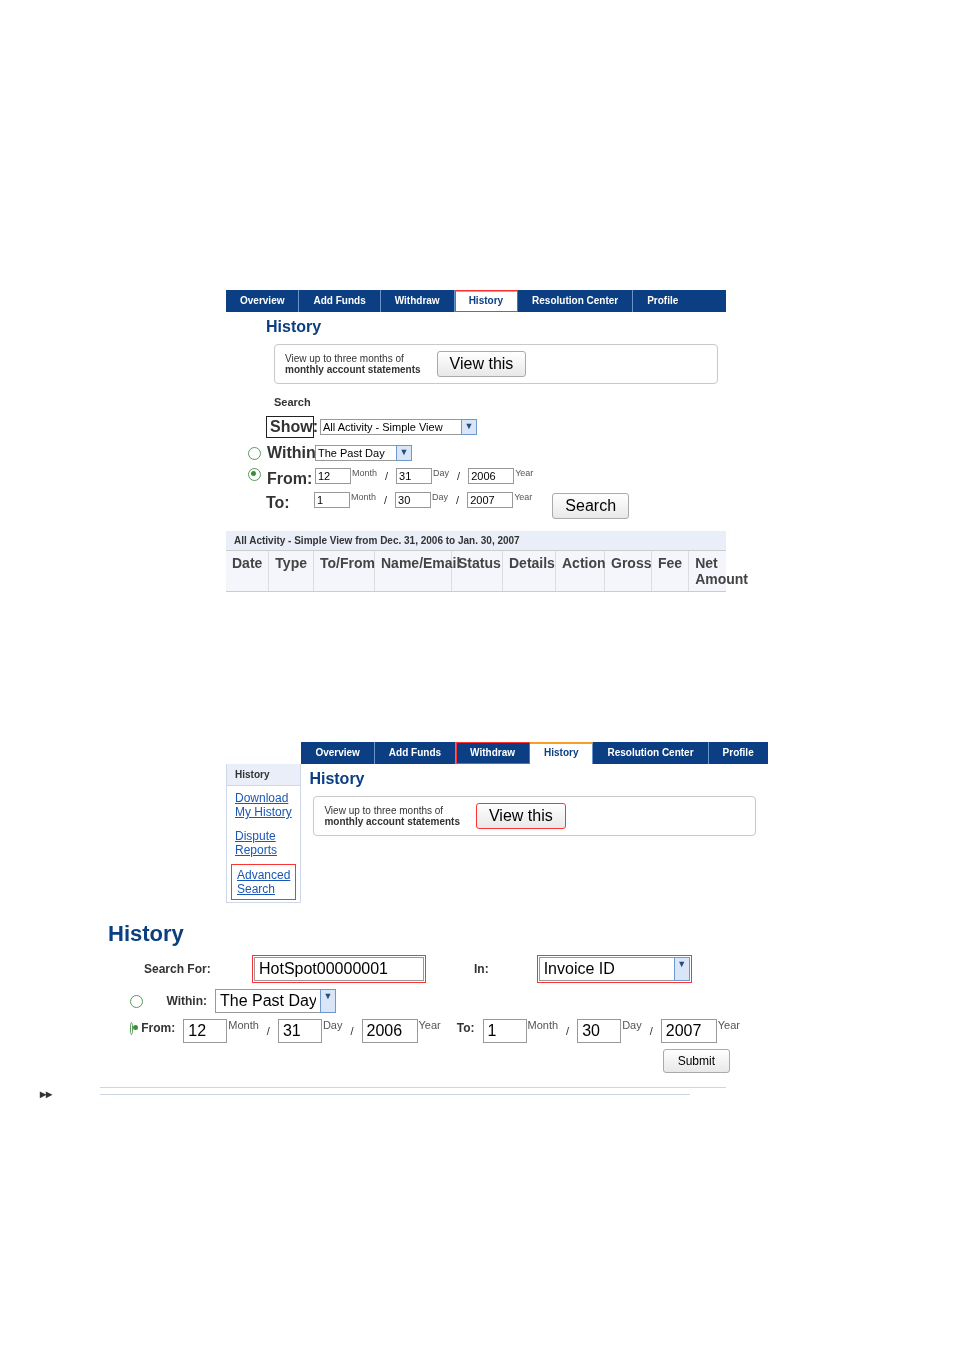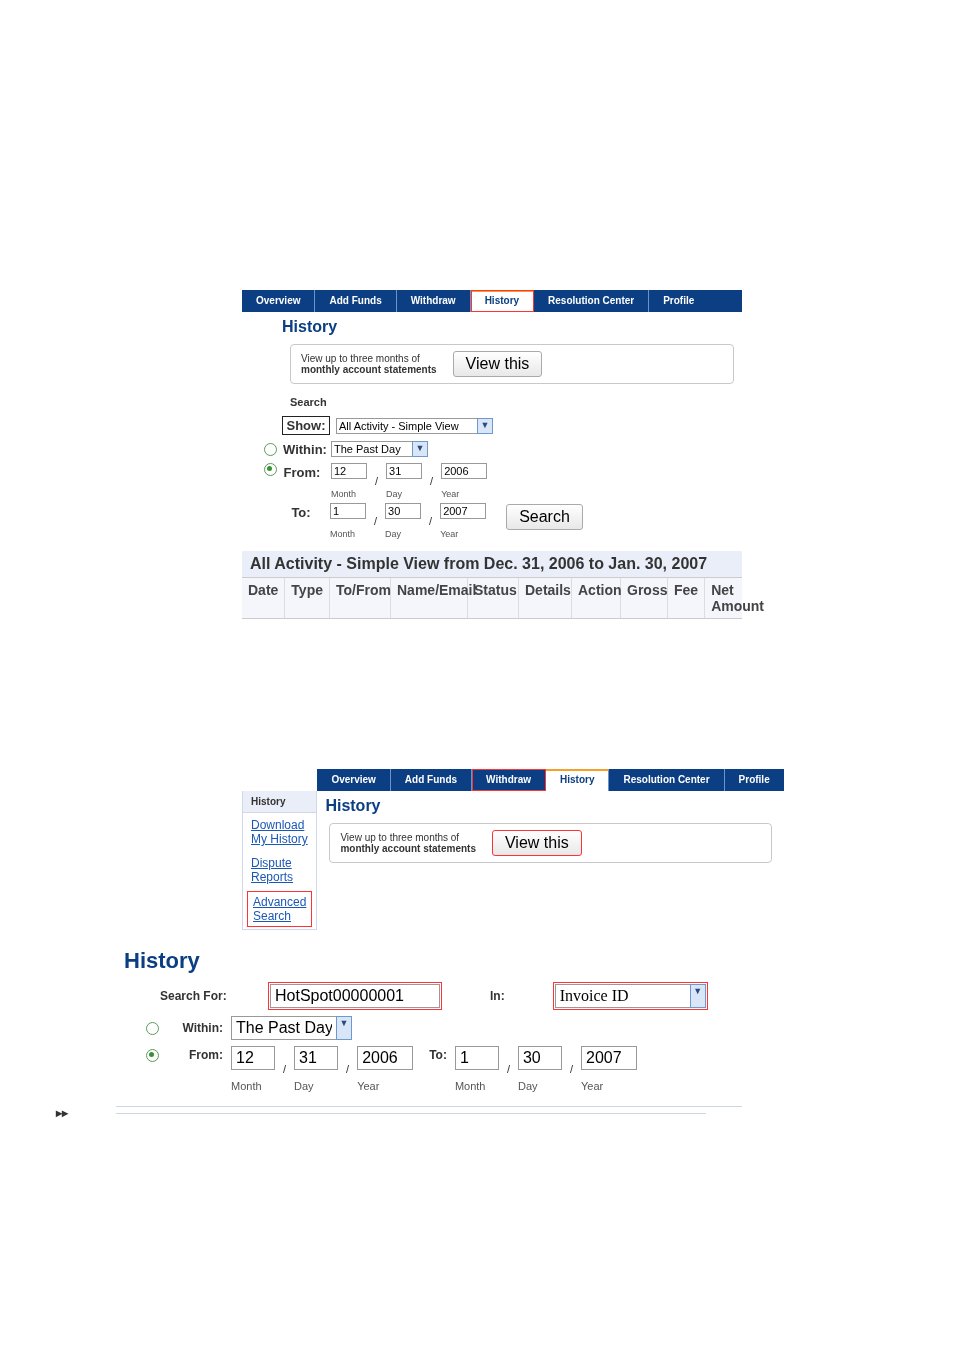--- a/index.html
+++ b/index.html
@@ -5,21 +5,21 @@
   body {
     font-family: Arial, Helvetica, sans-serif;
     font-size: 11px;
     color: #333;
     margin: 0;
     padding: 0;
     background: #fff;
   }
   .page {
     width: 786px;
-    margin: 16px;
+    margin: 0;
   }
   .block {
     position: relative;
   }
   
   .tabbar {
     display: flex;
     background: #0b3e82;
     align-items: stretch;
     height: 22px;
@@ -71,22 +71,22 @@
     border-radius: 3px;
     padding: 3px 12px;
     font-size: 16px;
     cursor: pointer;
   }
   .btn.highlight-red {
     border-color: #f33;
   }
   .lbl {
     font-weight: bold;
-    font-size: 13px;
-    text-align: center;
+    font-size: 16px;
+    text-align: left;
     padding-right: 4px;
   }
   select, input[type="text"] {
     font-size: 11px;
     padding: 1px 2px;
     border: 1px solid #999;
     background: #fff;
   }
   .sel-arrow {
     background: #d9e6f7;
@@ -133,32 +133,32 @@
     font-size: 9px;
     color: #555;
   }
   .date-group {
     display: flex;
     gap: 6px;
     align-items: center;
   }
   .date-field {
     display: flex;
-    flex-direction: column;
-    gap: 10px;
+    flex-direction: row;
+    gap: 1px;
   }
   .date-field input { width: 30px; }
   .date-field.year input { width: 40px; }
   .slash { padding: 0 2px; }
   
   .results-title {
     background: #e9eef8;
     padding: 4px 8px;
     font-weight: bold;
-    font-size: 16px;
+    font-size: 10px;
     margin-top: 12px;
   }
   .thead {
     display: flex;
     background: #f4f6fc;
     border-top: 1px solid #ccc;
     border-bottom: 1px solid #ccc;
   }
   .thead .th {
     padding: 4px 6px;
@@ -368,21 +368,21 @@
     <div class="adv-row" style="margin-left:44px;gap:48px;">
       <div class="adv-lbl" style="width:60px; line-height:12px;">
         <span style="display:inline-block;">Search For:</span>
       </div>
       <span class="outline-red">
         <input type="text" style="width: 160px;" value="HotSpot00000001">
       </span>
       <div class="adv-lbl">In:</div>
       <span class="outline-red">
         <span class="combo">
-          <input type="text" style="width: 126px; font-family: Liberation Serif, serif;" value="Invoice ID">
+          <input type="text" style="width: 126px;" value="Invoice ID">
           <div class="sel-arrow">▼</div>
         </span>
       </span>
     </div>
 
     <div class="adv-row" style="margin-left:30px;">
       <span class="radio"></span>
       <div class="adv-lbl" style="width:56px;">Within:</div>
       <span class="combo">
         <input type="text" style="width: 96px;" value="The Past Day">
@@ -424,20 +424,23 @@
             <span class="sublabel" style="font-size:11px;">Day</span>
           </div>
         <div class="slash">/</div>
         <div class="date-field year">
             <input type="text" style="width: 46px;" value="2007">
             <span class="sublabel" style="font-size:11px;">Year</span>
           </div>
       </div>
     </div>
 
+    <div style="text-align:right; margin:6px 10px 0 0;">
+      <button class="btn" style="font-size:12px; padding:4px 14px;">Submit</button>
+    </div>
   </div>
 
   <div class="block" style="margin-top:14px; position:relative; height:30px;">
     <span class="expand-chip">▸▸</span>
     <hr class="soft" style="margin-left:100px; margin-right:60px;">
     <hr class="soft" style="margin-left:100px; width:590px; margin-top:-2px;">
   </div>
 
 </div>
 

